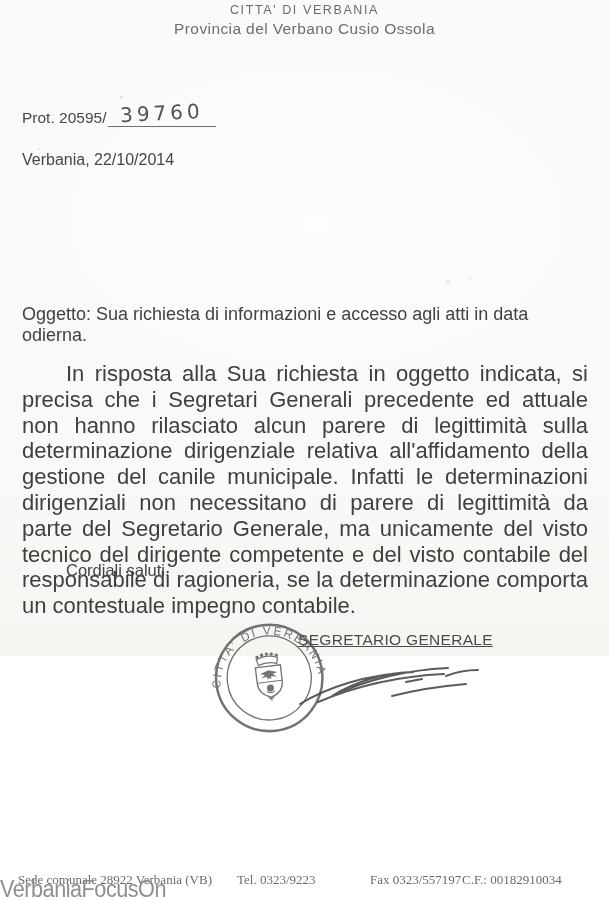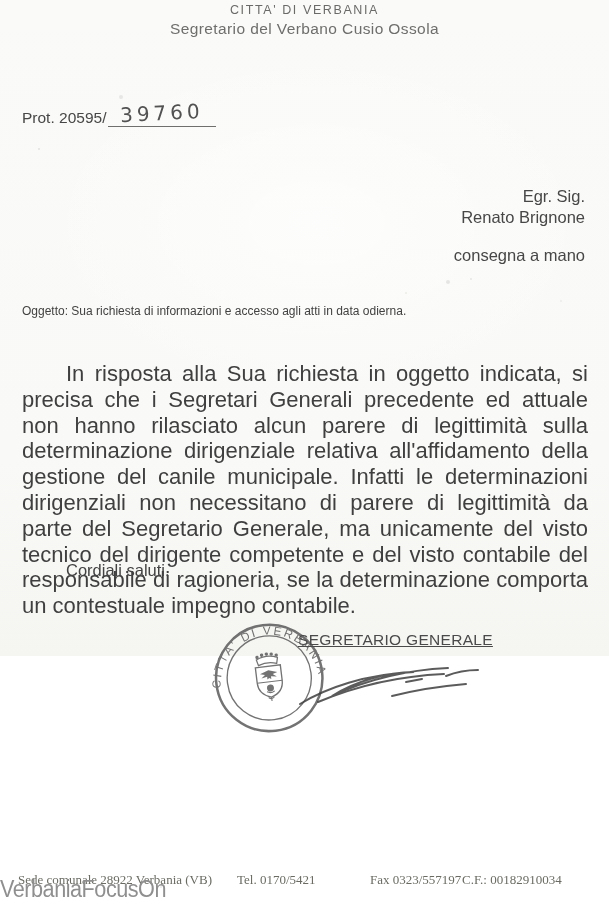--- a/index.html
+++ b/index.html
@@ -65,21 +65,21 @@
     font-size: 16px; color: #474747;
   }
   .recipient {
     position: absolute; top: 186px; right: 24px;
     text-align: right; font-size: 16.5px; color: #474747;
     line-height: 21px;
   }
   .recipient .delivery { margin-top: 17px; }
   .subject {
     position: absolute; top: 304px; left: 22px; width: 570px;
-    font-size: 12px; color: #424242;
+    font-size: 18px; color: #424242;
   }
   .body-par {
     position: absolute; top: 361px; left: 22px; width: 566px;
     font-size: 22px; line-height: 25.8px; color: #3f3f3f;
     text-align: justify; text-indent: 44px;
   }
   .closing {
     position: absolute; top: 561px; left: 66px;
     font-size: 16.5px; color: #424242;
   }
@@ -121,36 +121,32 @@
 </style>
 </head>
 <body>
 
 <div class="page">
 
   <div class="noise"></div>
 
   <header class="letterhead">
     <div class="city">CITTA' DI VERBANIA</div>
-    <div class="province">Segretario del Verbano Cusio Ossola</div>
+    <div class="province">Provincia del Verbano Cusio Ossola</div>
   </header>
 
   <div class="prot-line">
     <span>Prot. 20595/</span>
     <span class="hand-wrap">
       <span class="handwritten">39760</span>
     </span>
   </div>
 
-
-  <div class="recipient">
-    <div>Egr. Sig.</div>
-    <div>Renato Brignone</div>
-    <div class="delivery">consegna a mano</div>
-  </div>
+  <div class="dateline">Verbania, 22/10/2014</div>
+
 
   <div class="subject">Oggetto: Sua richiesta di informazioni e accesso agli atti in data odierna.</div>
 
   <p class="body-par">In risposta alla Sua richiesta in oggetto indicata, si precisa che i Segretari Generali precedente ed attuale non hanno rilasciato alcun parere di legittimità sulla determinazione dirigenziale relativa all'affidamento della gestione del canile municipale. Infatti le determinazioni dirigenziali non necessitano di parere di legittimità da parte del Segretario Generale, ma unicamente del visto tecnico del dirigente competente e del visto contabile del responsabile di ragioneria, se la determinazione comporta un contestuale impegno contabile.</p>
 
   <div class="closing">Cordiali saluti.</div>
 
   <svg class="stamp" viewBox="0 0 120 120">
     <circle cx="60" cy="62" r="55" fill="none" stroke="#555" stroke-width="2.6"></circle>
     <circle cx="60" cy="62" r="43.5" fill="none" stroke="#555" stroke-width="1.4"></circle>
@@ -189,20 +185,20 @@
       <path d="M4,52 C30,36 70,22 118,20 C90,20 58,30 36,44 C70,28 110,18 152,16"></path>
       <path d="M22,50 C60,34 104,24 148,22"></path>
       <path d="M96,44 C120,38 146,34 170,32"></path>
       <path d="M150,24 C160,20 172,18 182,18"></path>
       <path d="M110,30 l16,-3"></path>
     </g>
   </svg>
 
   <footer class="footer">
     <span class="addr">Sede comunale 28922 Verbania (VB)</span>
-    <span class="tel">Tel. 0170/5421</span>
+    <span class="tel">Tel. 0323/9223</span>
     <span class="fax">Fax 0323/557197</span>
     <span class="cf">C.F.: 00182910034</span>
   </footer>
 
   <div class="watermark">VerbaniaFocusOn</div>
 
 </div>
 
 </body></html>

